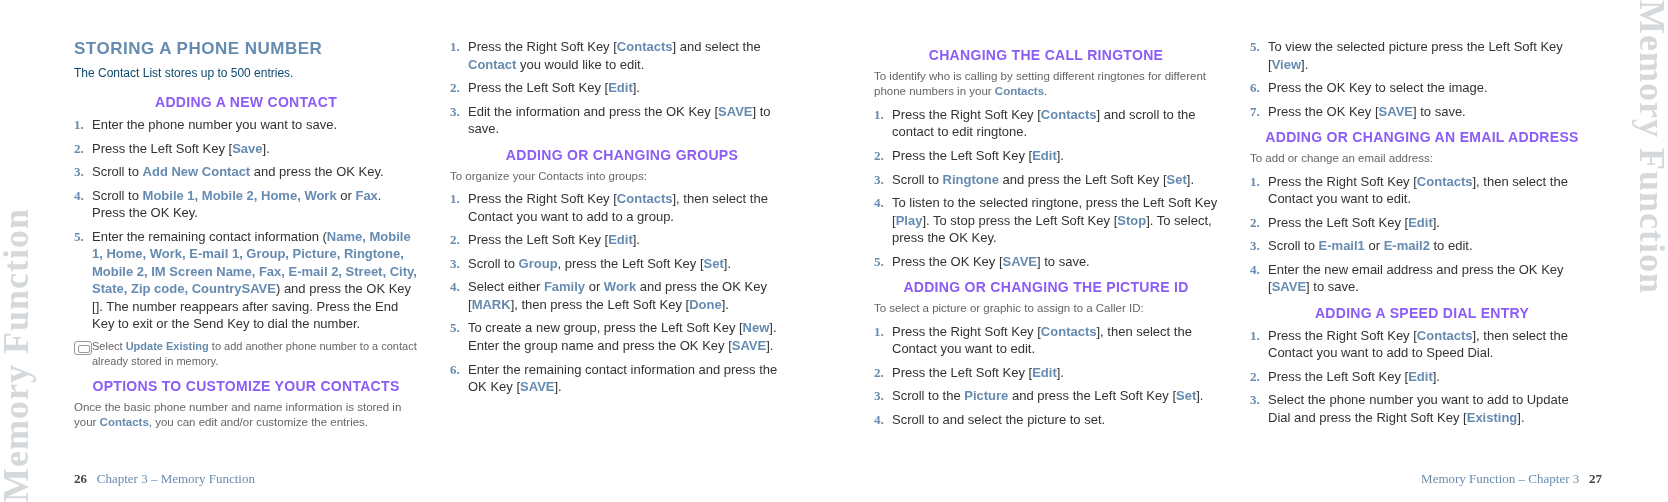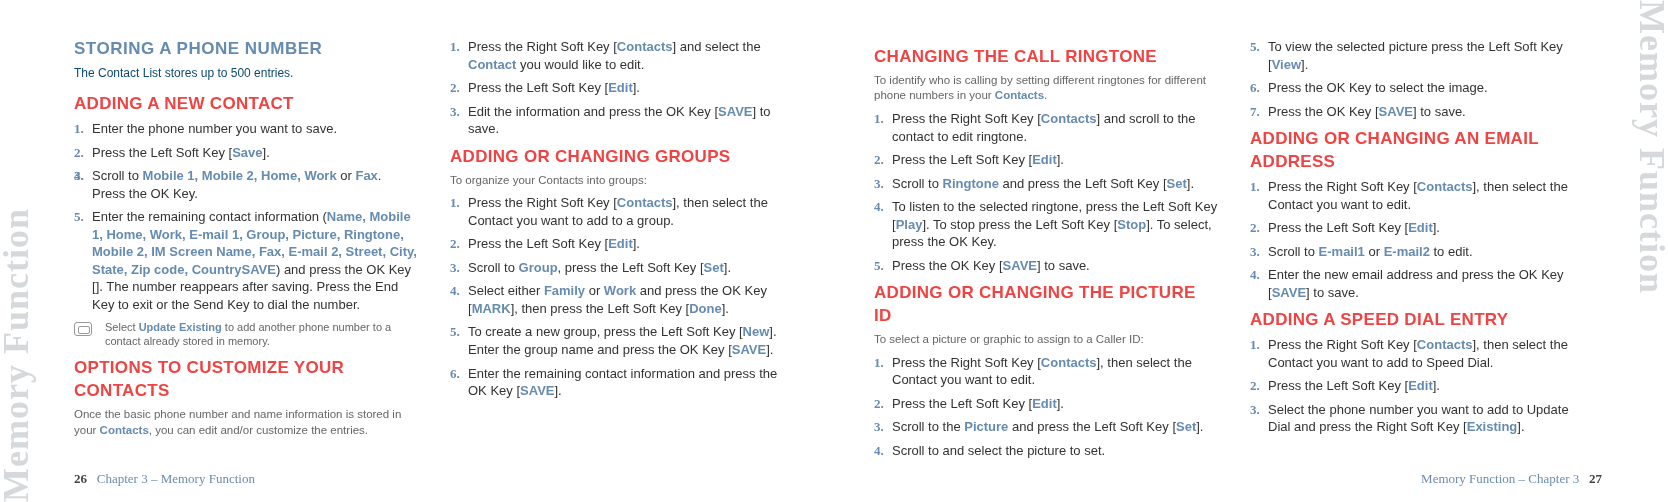--- a/index.html
+++ b/index.html
@@ -9,27 +9,27 @@
   .watermark-right { right: -4px; align-items:flex-start; }
   .watermark-left span, .watermark-right span { writing-mode: vertical-rl; transform: rotate(180deg); font-family: Georgia, serif; font-weight: bold; font-size: 36px; color: #d5d9db; letter-spacing: 1px; white-space: nowrap; }
   .watermark-right span { transform: none; }
   .pages { display: flex; width: 100%; height: 100%; }
   .page { width: 834px; height: 502px; padding: 38px 40px 10px 74px; position: relative; }
   .page.right { padding: 38px 74px 10px 40px; }
   .cols { display: flex; gap: 32px; height: 410px; }
   .col { flex: 1; min-width: 0; }
   h1.title { color: #668bb0; font-size: 17px; font-weight: 700; letter-spacing: .5px; margin-bottom: 4px; }
   .subtitle { color: #0c4a6e; font-size: 12px; margin-bottom: 12px; }
-  h2.section { font-size: 17px; font-weight: 700; letter-spacing: .3px; color: #ef4444; margin: 8px 0 4px; }
+  h2.section { font-size: 14px; font-weight: 700; letter-spacing: .3px; color: #8b5cf6; margin: 8px 0 4px; text-align: center; }
   .note { color: #666; font-size: 11.5px; margin-bottom: 6px; }
   ol.steps { list-style: none; padding-left: 18px; }
   ol.steps > li { position: relative; margin-bottom: 6px; color: #333; font-size: 13px; }
   ol.steps > li .num { position: absolute; left: -18px; top: 0; color: #668bb0; font-weight: 600; font-family: Georgia, serif; }
   .k { color: #668bb0; font-weight: 600; }
-  .tip { display: flex; gap: 13px; font-size: 11px; color: #666; margin-top: 4px; padding-left: 0; }
+  .tip { display: flex; gap: 0; font-size: 11px; color: #666; margin-top: 4px; padding-left: 0; }
   .tip-icon { flex-shrink: 0; width: 18px; height: 14px; border: 1px solid #999; border-radius: 3px; position: relative; margin-top: 2px; }
   .tip-icon::after { content:""; position:absolute; left:3px; top:3px; width:10px; height:6px; border:1px solid #999; border-radius:2px; }
   .footer { position: absolute; bottom: 14px; font-family: Georgia, serif; font-size: 13px; color: #6a8caf; text-align: right; }
   .footer.left { left: 74px; }
   .footer.right { right: 66px; }
   .footer .pg { color: #444; font-weight: bold; }
 </style>
 </head>
 <body>
 
@@ -44,21 +44,21 @@
 
   <div class="page left">
     <div class="cols">
       <div class="col">
         <h1 class="title">STORING A PHONE NUMBER</h1>
         <div class="subtitle">The Contact List stores up to 500 entries.</div>
         <h2 class="section">ADDING A NEW CONTACT</h2>
         <ol class="steps">
             <li><span class="num">1.</span><span>Enter the phone number you want to save.</span></li>
             <li><span class="num">2.</span><span><span>Press the Left Soft Key [</span><span class="k">Save</span><span>].</span></span></li>
-            <li><span class="num">3.</span></li>
+            <li><span class="num">3.</span><span><span>Scroll to </span><span class="k">Add New Contact</span><span> and press the OK Key.</span></span></li>
             <li><span class="num">4.</span><span><span>Scroll to </span><span class="k">Mobile 1, Mobile 2, Home, Work</span><span> or </span><span class="k">Fax</span><span>. Press the OK Key.</span></span></li>
             <li><span class="num">5.</span><span><span>Enter the remaining contact information (</span><span class="k">Name, Mobile 1, Home, Work, E-mail 1, Group, Picture, Ringtone, Mobile 2, IM Screen Name, Fax, E-mail 2, Street, City, State, Zip code, Country</span><span class="k">SAVE</span><span>) and press the OK Key [</span><span>]. The number reappears after saving. Press the End Key to exit or the Send Key to dial the number.</span></span></li>
           </ol>
         <div class="tip">
           <div class="tip-icon"></div>
           <div><span>Select </span><span class="k">Update Existing</span><span> to add another phone number to a contact already stored in memory.</span></div>
         </div>
         <h2 class="section">OPTIONS TO CUSTOMIZE YOUR CONTACTS</h2>
         <div class="note"><span>Once the basic phone number and name information is stored in your </span><span class="k">Contacts</span><span>, you can edit and/or customize the entries.</span></div>
       </div>
@@ -104,20 +104,21 @@
             <li><span class="num">4.</span><span>Scroll to and select the picture to set.</span></li>
           </ol>
       </div>
       <div class="col">
         <ol class="steps">
             <li><span class="num">5.</span><span><span>To view the selected picture press the Left Soft Key [</span><span class="k">View</span><span>].</span></span></li>
             <li><span class="num">6.</span><span>Press the OK Key to select the image.</span></li>
             <li><span class="num">7.</span><span><span>Press the OK Key [</span><span class="k">SAVE</span><span>] to save.</span></span></li>
           </ol>
         <h2 class="section">ADDING OR CHANGING AN EMAIL ADDRESS</h2>
+        <div class="note">To add or change an email address:</div>
         <ol class="steps">
             <li><span class="num">1.</span><span><span>Press the Right Soft Key [</span><span class="k">Contacts</span><span>], then select the Contact you want to edit.</span></span></li>
             <li><span class="num">2.</span><span><span>Press the Left Soft Key [</span><span class="k">Edit</span><span>].</span></span></li>
             <li><span class="num">3.</span><span><span>Scroll to </span><span class="k">E-mail1</span><span> or </span><span class="k">E-mail2</span><span> to edit.</span></span></li>
             <li><span class="num">4.</span><span><span>Enter the new email address and press the OK Key [</span><span class="k">SAVE</span><span>] to save.</span></span></li>
           </ol>
         <h2 class="section">ADDING A SPEED DIAL ENTRY</h2>
         <ol class="steps">
             <li><span class="num">1.</span><span><span>Press the Right Soft Key [</span><span class="k">Contacts</span><span>], then select the Contact you want to add to Speed Dial.</span></span></li>
             <li><span class="num">2.</span><span><span>Press the Left Soft Key [</span><span class="k">Edit</span><span>].</span></span></li>

